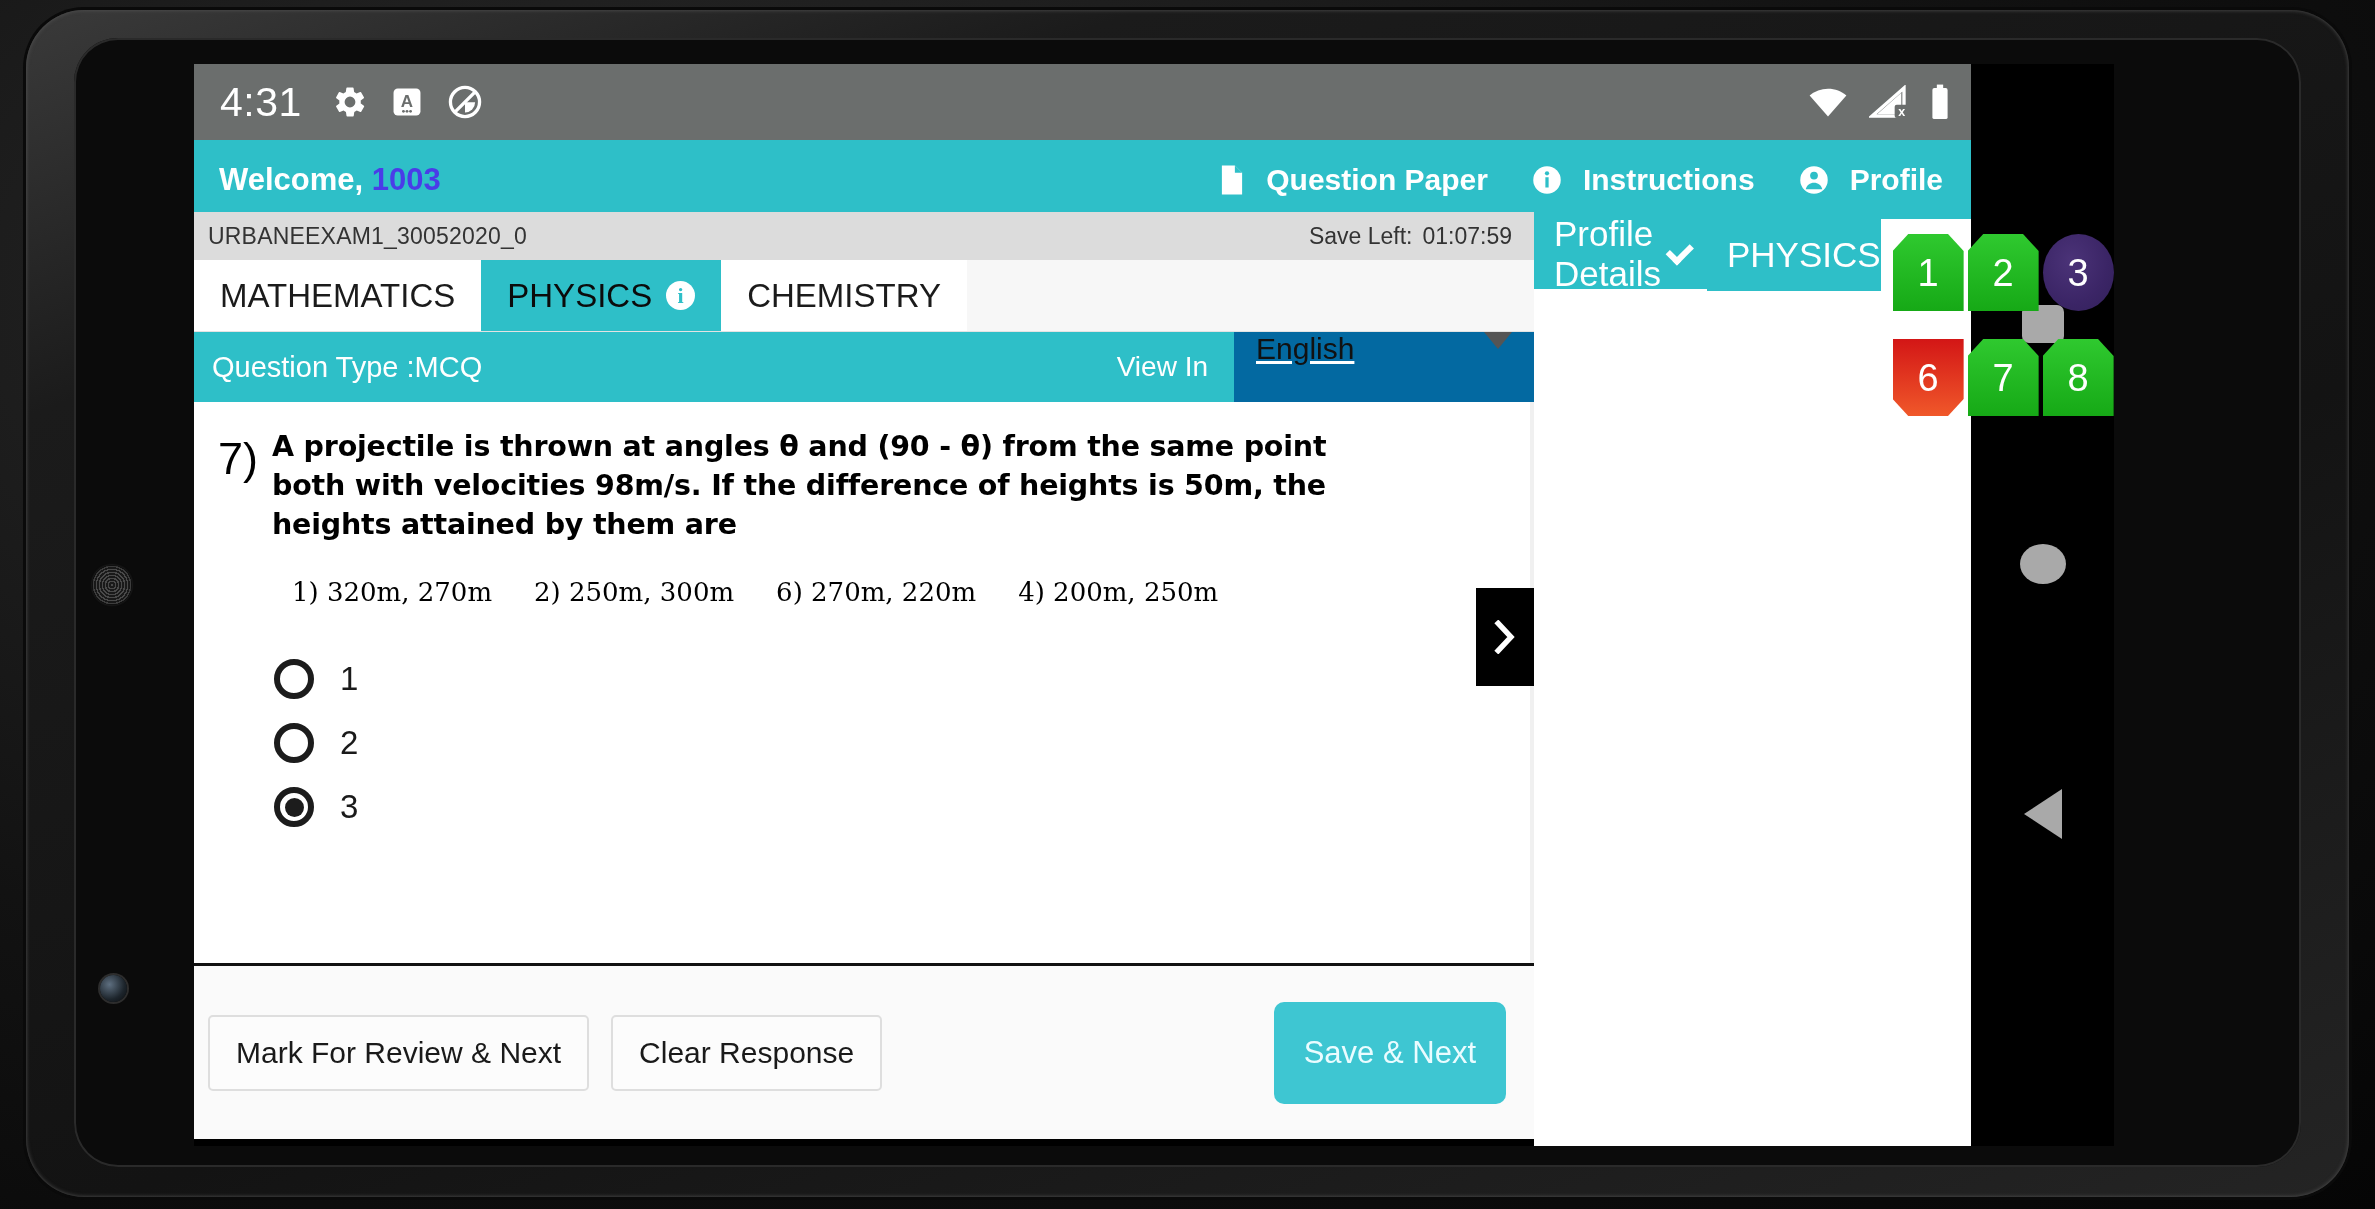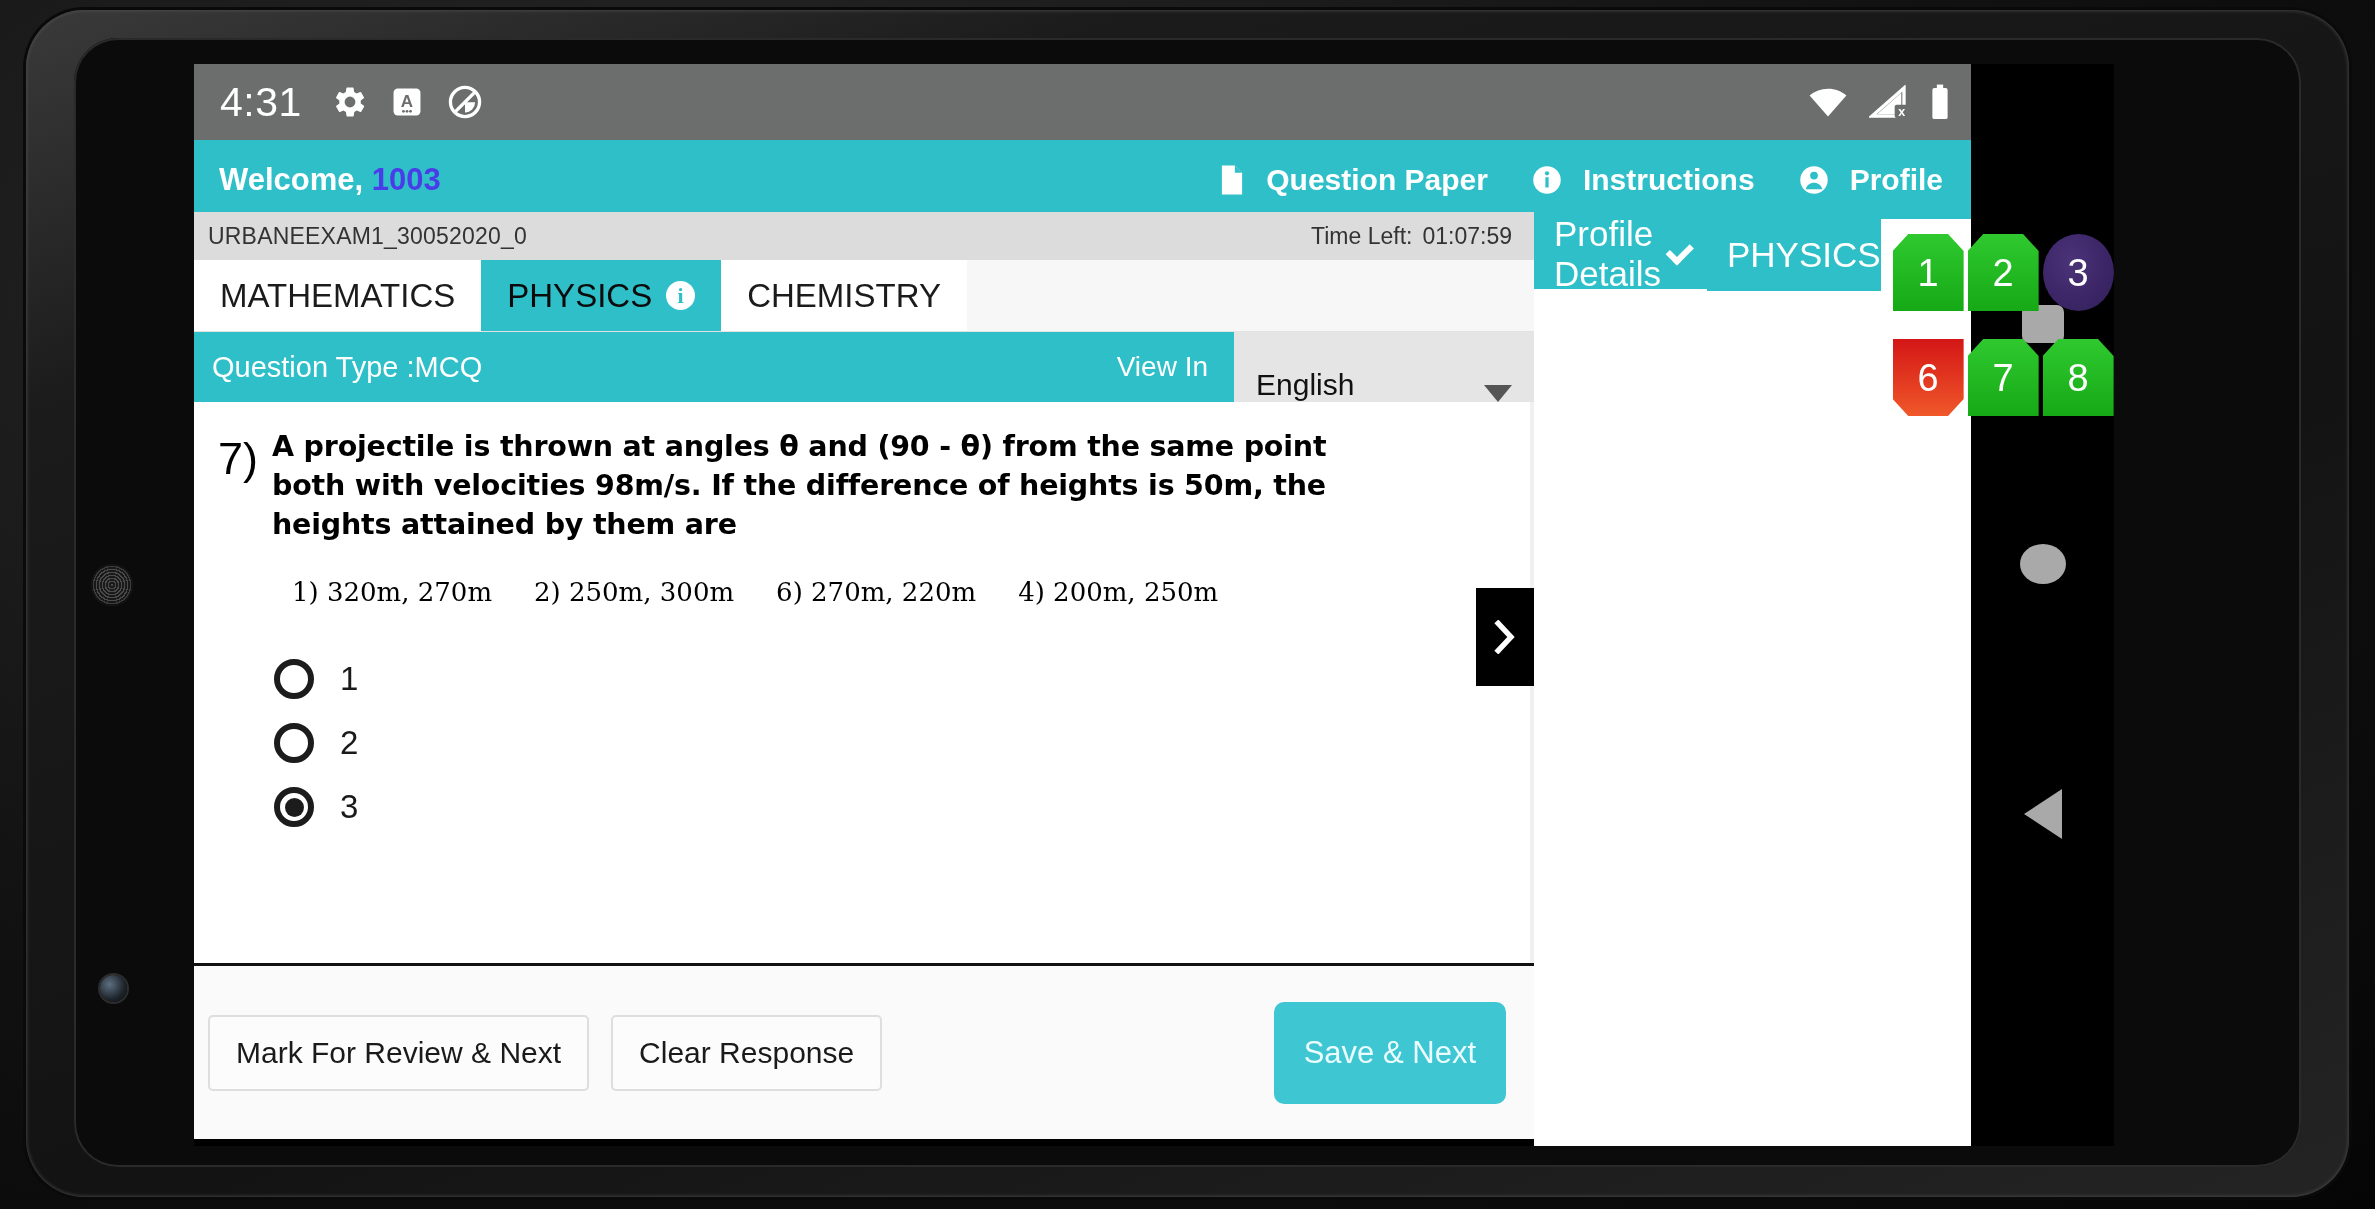--- a/index.html
+++ b/index.html
@@ -112,23 +112,23 @@
   }
 
   #qtype-bar {
     height: 70px; background: #2ebfc8;
     display: flex; align-items: center; color: #fff;
     padding-left: 18px;
   }
   #qtype-text { font-size: 29px; }
   #viewin-label { margin-left: auto; font-size: 28px; padding-right: 26px; }
   #lang-select {
-    width: 300px; height: 70px; background: #e5e5e5;
-    display: flex; align-items: flex-end; justify-content: space-between;
-    padding: 0 22px 0 22px; cursor: pointer;
+    width: 300px; height: 70px; background: #0369a1;
+    display: flex; align-items: flex-start; justify-content: space-between;
+    padding: 0 22px 0 22px; cursor: pointer; text-decoration: underline;
   }
   #lang-value { font-size: 30px; color: #111; }
   .caret-down {
     width: 0; height: 0;
     border-left: 14px solid transparent;
     border-right: 14px solid transparent;
     border-top: 17px solid #555;
   }
 
   
@@ -379,21 +379,21 @@
           <span>Profile</span>
         </div>
       </div>
     </div>
 
     <div id="content-col">
 
       <div id="exam-bar">
         <span id="exam-id">URBANEEXAM1_30052020_0</span>
         <span id="timer-wrap">
-          <span id="timer-label">Time Left:</span>
+          <span id="timer-label">Save Left:</span>
           <span id="timer-value">01:07:59</span>
         </span>
       </div>
 
       <div id="tab-bar">
         <div class="tab">
           <span>MATHEMATICS</span>
         </div>
         <div class="tab active">
           <span>PHYSICS</span>

